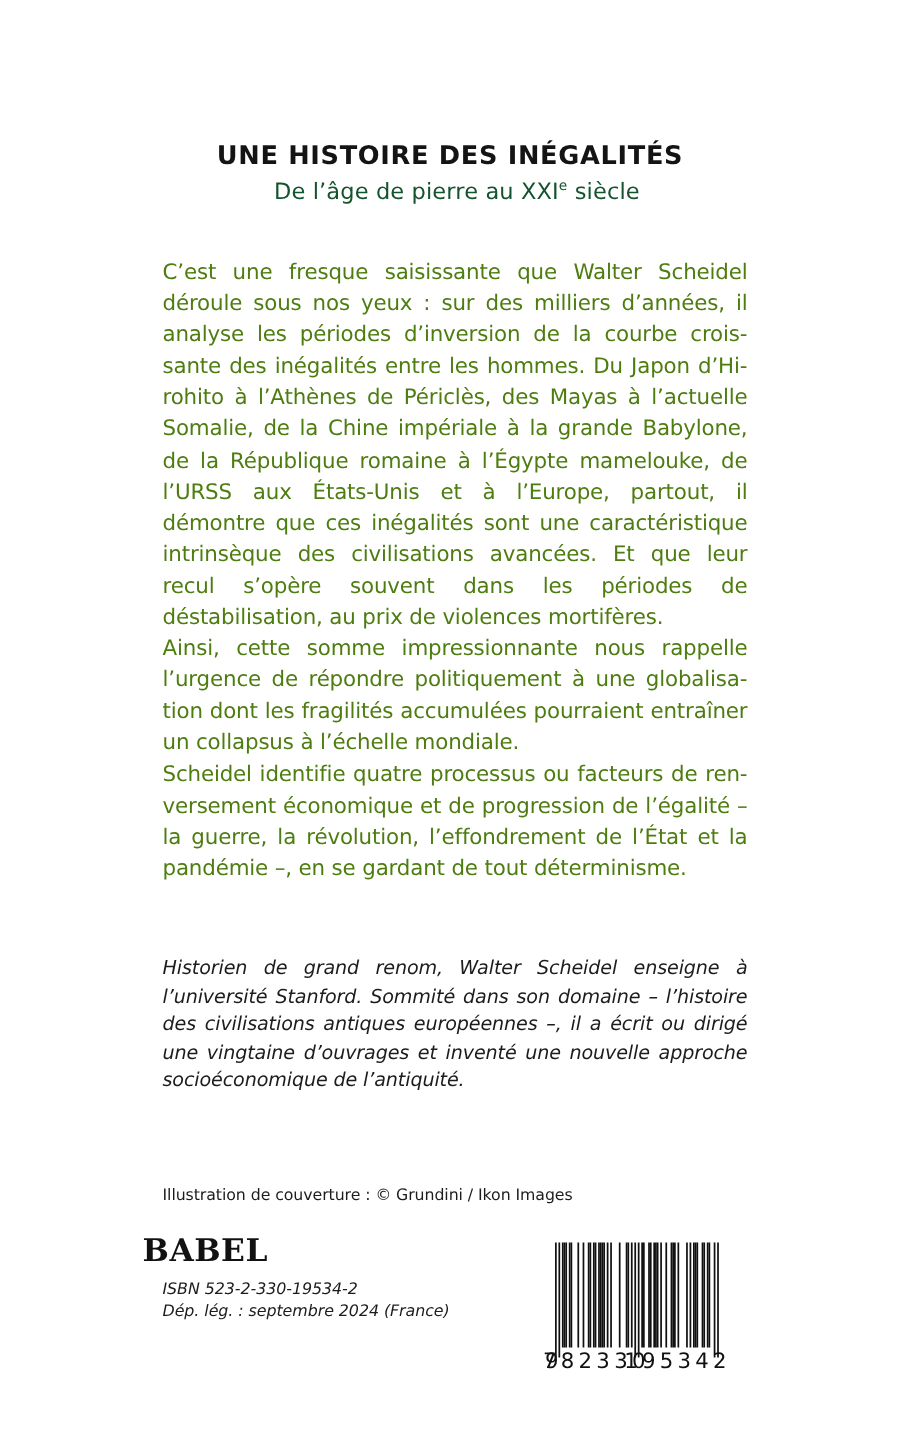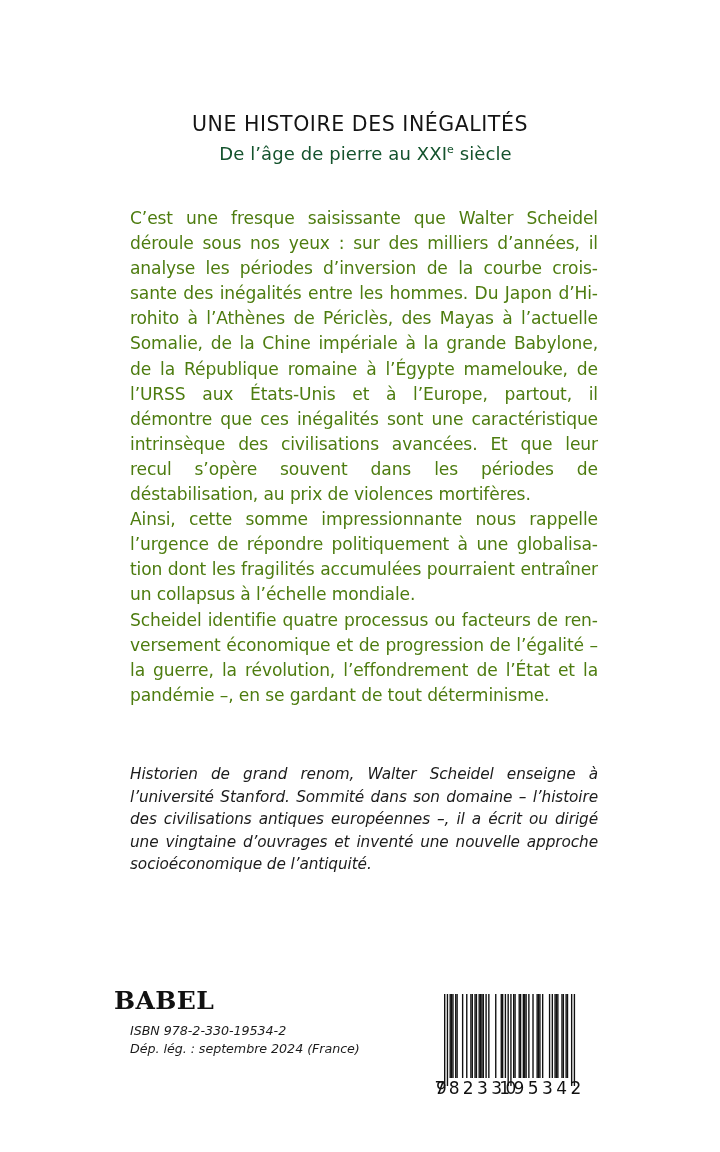--- a/index.html
+++ b/index.html
@@ -25,21 +25,21 @@
   
   .title-block {
     position: absolute;
     left: 0;
     right: 0;
     top: 112px;
     text-align: center;
   }
   .main-title {
     font-family: "DejaVu Sans", sans-serif;
-    font-weight: normal;
+    font-weight: bold;
     font-size: 20.5px;
     letter-spacing: 0.55px;
     color: #141414;
     line-height: 1.2;
     margin: 0;
   }
   .subtitle {
     font-family: "DejaVu Sans", sans-serif;
     font-weight: normal;
     font-size: 18px;
@@ -158,25 +158,26 @@
   <div class="body-block">
     <p class="body-par">C’est une fresque saisissante que Walter Scheidel déroule sous nos yeux : sur des milliers d’années, il analyse les périodes d’inversion de la courbe crois­sante des inégalités entre les hommes. Du Japon d’Hi­rohito à l’Athènes de Périclès, des Mayas à l’actuelle Somalie, de la Chine impériale à la grande Babylone, de la République romaine à l’Égypte mamelouke, de l’URSS aux États-Unis et à l’Europe, partout, il démontre que ces inégalités sont une caractéristique intrinsèque des civilisations avancées. Et que leur recul s’opère souvent dans les périodes de déstabilisation, au prix de violences mortifères.</p>
     <p class="body-par">Ainsi, cette somme impressionnante nous rappelle l’urgence de répondre politiquement à une globalisa­tion dont les fragilités accumulées pourraient entraî­ner un collapsus à l’échelle mondiale.</p>
     <p class="body-par">Scheidel identifie quatre processus ou facteurs de ren­versement économique et de progression de l’égalité – la guerre, la révolution, l’effondrement de l’État et la pandémie –, en se gardant de tout déterminisme.</p>
   </div>
 
   <div class="bio-block">
     <p class="bio-par">Historien de grand renom, Walter Scheidel enseigne à l’univer­sité Stanford. Sommité dans son domaine – l’histoire des civili­sations antiques européennes –, il a écrit ou dirigé une vingtaine d’ouvrages et inventé une nouvelle approche socioéconomique de l’antiquité.</p>
   </div>
 
+  <div class="credit-line">Illustration de couverture : © Grundini / Ikon Images</div>
 
   <div class="publisher">BABEL</div>
 
   <div class="imprint">
-    <div>ISBN 978-2-330-19534-2</div>
+    <div>ISBN 523-2-330-19534-2</div>
     <div>Dép. lég. : septembre 2024 (France)</div>
   </div>
 
   <div class="barcode-wrap">
     <svg class="barcode-svg" width="168" height="108" viewBox="0 0 168 108">
       <rect x="0" y="0" width="168" height="108" fill="#ffffff"></rect>
       <g id="bars" fill="#111111">
           <rect x="14.00" y="4" width="1.38" height="92"></rect>
           <rect x="16.76" y="4" width="1.38" height="92"></rect>
           <rect x="19.52" y="4" width="1.38" height="84"></rect>

